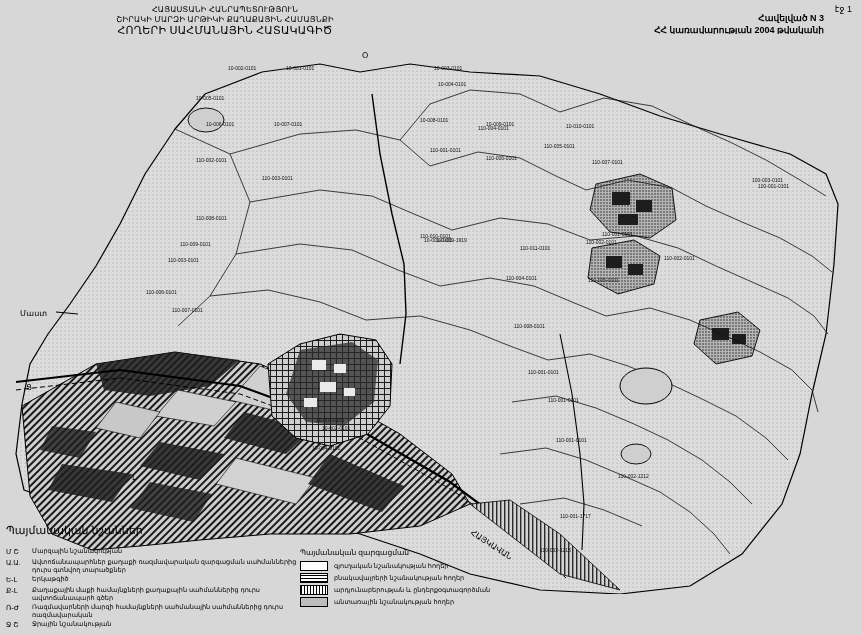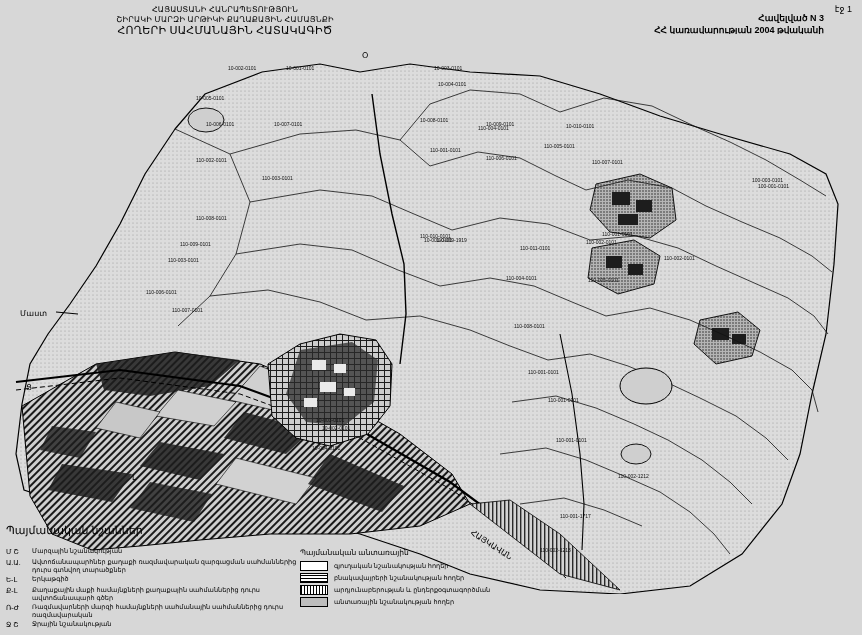--- a/index.html
+++ b/index.html
@@ -267,21 +267,21 @@
       <span class="lg-key">Ռ-Ժ</span>
       <span class="lg-txt">Ռազմավարների մարզի համայնքների սահմանային սահմաններից դուրս ռազմավարական</span>
     </div>
     <div class="lg-row">
       <span class="lg-key">Ջ Շ</span>
       <span class="lg-txt">Ջրային նշանակության</span>
     </div>
   </div>
 
   <div class="legend2">
-    <div class="lg2-title">Պայմանական անտառային</div>
+    <div class="lg2-title">Պայմանական զարգացման</div>
 
     <div class="lg2-row">
       <span class="swatch sw-a"></span>
       <span class="lg2-txt">գյուղական նշանակության հողեր</span>
     </div>
     <div class="lg2-row">
       <span class="swatch sw-b"></span>
       <span class="lg2-txt">բնակավայրերի նշանակության հողեր</span>
     </div>
     <div class="lg2-row">

